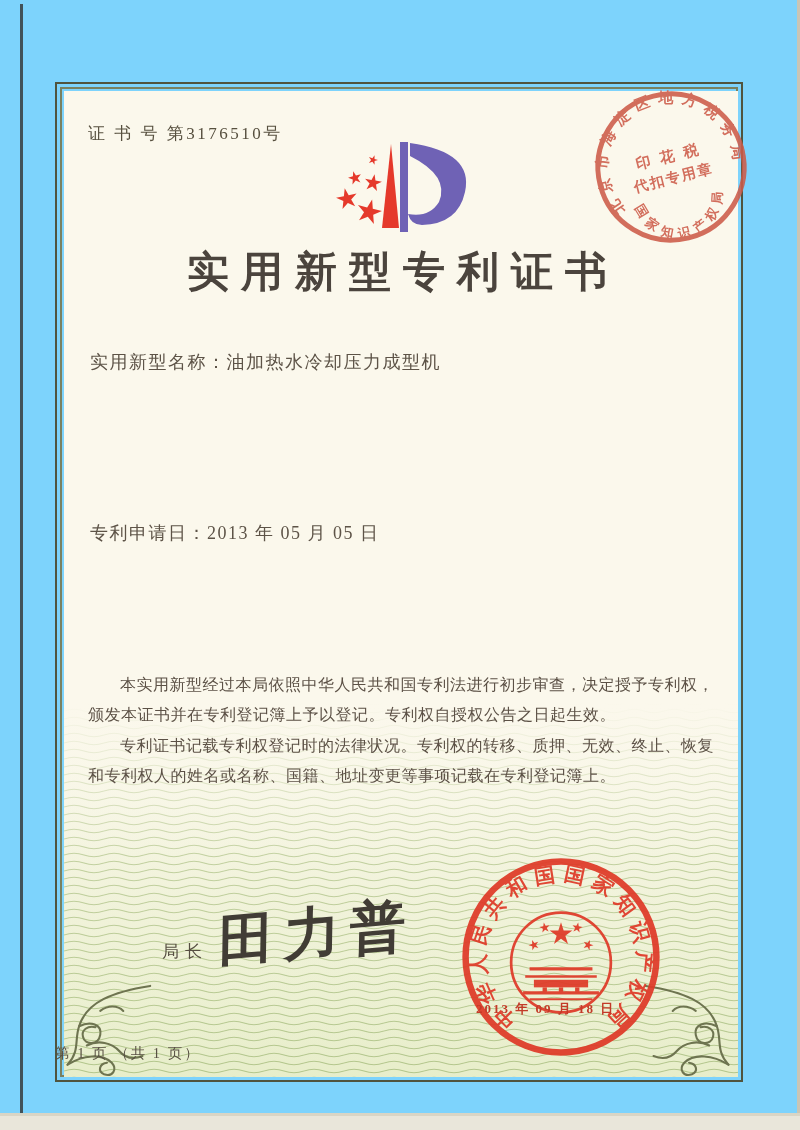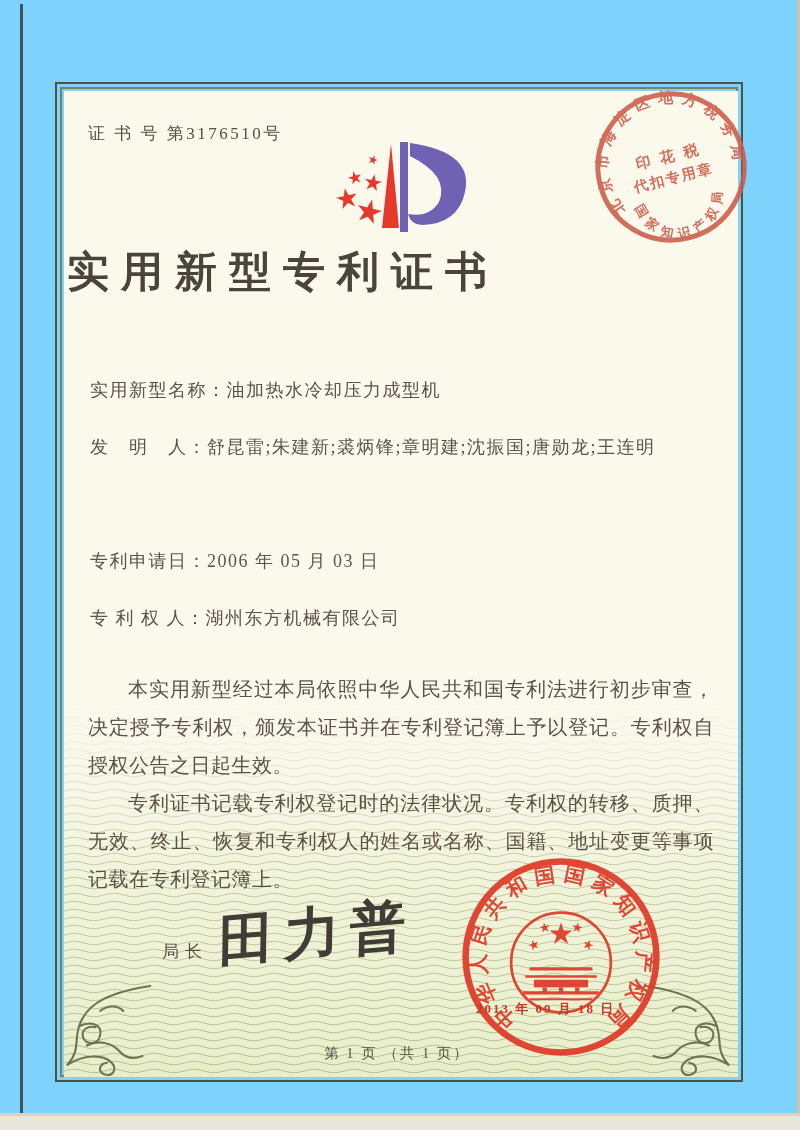--- a/index.html
+++ b/index.html
@@ -8,40 +8,40 @@
   .scan-edge-left{position:absolute;left:20px;top:4px;width:3px;height:1120px;background:#32322f;opacity:.8;}
   .scan-edge-right{position:absolute;right:0;top:0;width:3px;height:100%;background:#c9c5b5;}
   .scan-edge-bottom{position:absolute;left:0;bottom:0;width:100%;height:3px;background:#d9d5c5;}
 
   .frame{position:absolute;left:55px;top:82px;width:684px;height:996px;border:2px solid #50543e;}
   .frame-inner{position:absolute;left:3px;top:3px;right:3px;bottom:3px;border:2px solid #7a805f;}
   .waves{position:absolute;left:2px;top:2px;width:674px;height:986px;}
 
   .cert-no{position:absolute;left:88px;top:122px;font-size:17px;letter-spacing:2.5px;color:#57503f;}
   .logo{position:absolute;left:332px;top:140px;width:150px;height:108px;}
-  .title{position:absolute;left:55px;width:684px;top:244px;
+  .title{position:absolute;left:55px;width:684px;top:244px;text-align:center;
          font-size:42px;font-weight:600;letter-spacing:12px;text-indent:12px;color:#4b443d;}
 
-  .field{position:absolute;left:90px;font-size:18px;letter-spacing:1.5px;color:#5d5347;white-space:nowrap;margin-top:28px;}
+  .field{position:absolute;left:90px;font-size:18px;letter-spacing:1.5px;color:#5d5347;white-space:nowrap;}
   .f0{top:350px}.f1{top:407px}.f2{top:464px}.f3{top:521px}.f4{top:578px}.f5{top:636px}
 
-  .paras{position:absolute;left:88px;top:670px;width:626px;font-size:20px;line-height:1.9;
+  .paras{position:absolute;left:88px;top:670px;width:626px;font-size:16px;line-height:1.9;
          text-align:justify;color:#5c5146;letter-spacing:.5px;}
   .paras p{margin:0;text-indent:2em;}
 
   .director{position:absolute;left:162px;top:940px;font-size:17px;letter-spacing:6px;color:#564e42;}
   .sig{position:absolute;left:218px;top:896px;font-size:56px;font-weight:700;color:#413c35;
        letter-spacing:10px;transform:rotate(-5deg) skewX(-6deg);}
 
   .tax-stamp{position:absolute;left:592px;top:88px;width:158px;height:158px;
              transform:rotate(-14deg);opacity:.88;}
   .gov-seal{position:absolute;left:458px;top:854px;width:206px;height:206px;opacity:.93;}
   .seal-date{position:absolute;left:476px;top:1000px;font-size:13px;color:#c33a28;
              letter-spacing:2px;font-weight:600;}
-  .footer{position:absolute;left:55px;width:684px;top:1044px;text-align:center;
+  .footer{position:absolute;left:55px;width:684px;top:1044px;text-align:left;
           font-size:14.5px;letter-spacing:2px;color:#585043;}
 
   .flourish{position:absolute;width:96px;height:96px;}
   .flourish.bl{left:58px;top:984px;}
   .flourish.br{left:642px;top:984px;transform:scaleX(-1);}
 </style>
 </head>
 <body>
 
 <div class="page">
@@ -129,23 +129,21 @@
     <text font-size="13" letter-spacing="6" fill="#cd5b49" font-weight="600">
       <textPath href="#arcIn" startOffset="4">国家知识产权局</textPath>
     </text>
     <text x="80" y="74" text-anchor="middle" font-size="15" letter-spacing="3" fill="#cd5b49" font-weight="600">印 花 税</text>
     <text x="80" y="96" text-anchor="middle" font-size="14.5" letter-spacing="2" fill="#cd5b49" font-weight="600">代扣专用章</text>
   </svg>
 
   <div class="title">实用新型专利证书</div>
 
   <div class="field f0">实用新型名称：油加热水冷却压力成型机</div>
-  <div class="field f1">发　明　人：舒昆雷;朱建新;裘炳锋;章明建;沈振国;唐勋龙;王连明</div>
-  <div class="field f3">专利申请日：2006 年 05 月 03 日</div>
-  <div class="field f4">专 利 权 人：湖州东方机械有限公司</div>
+  <div class="field f3">专利申请日：2013 年 05 月 05 日</div>
 
   <div class="paras">
     <p>本实用新型经过本局依照中华人民共和国专利法进行初步审查，决定授予专利权，颁发本证书并在专利登记簿上予以登记。专利权自授权公告之日起生效。</p>
     <p>专利证书记载专利权登记时的法律状况。专利权的转移、质押、无效、终止、恢复和专利权人的姓名或名称、国籍、地址变更等事项记载在专利登记簿上。</p>
   </div>
 
   <div class="director">局长</div>
   <div class="sig">田力普</div>
 
   <svg class="gov-seal" viewBox="0 0 190 190">

